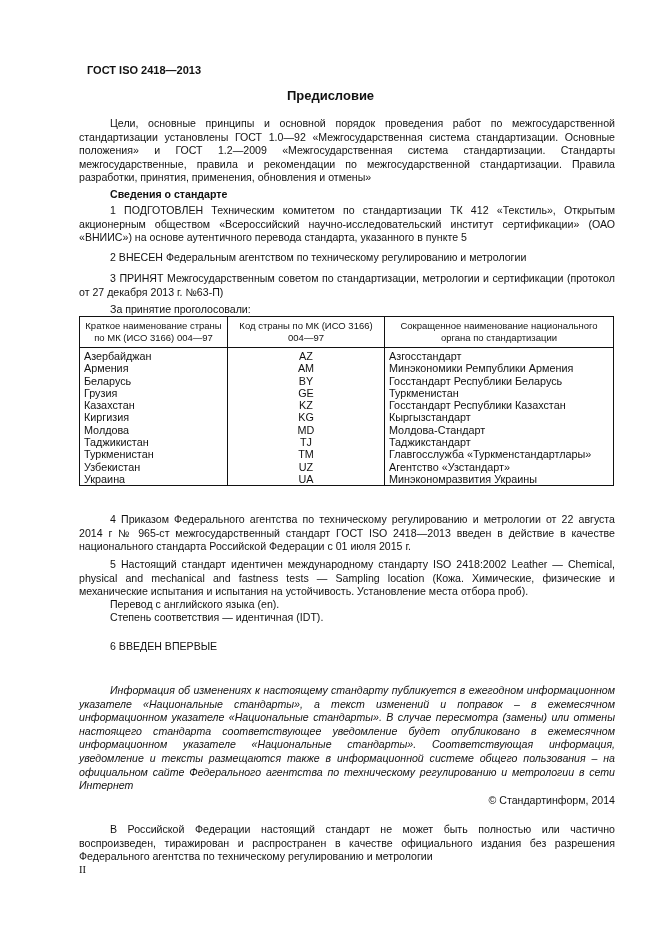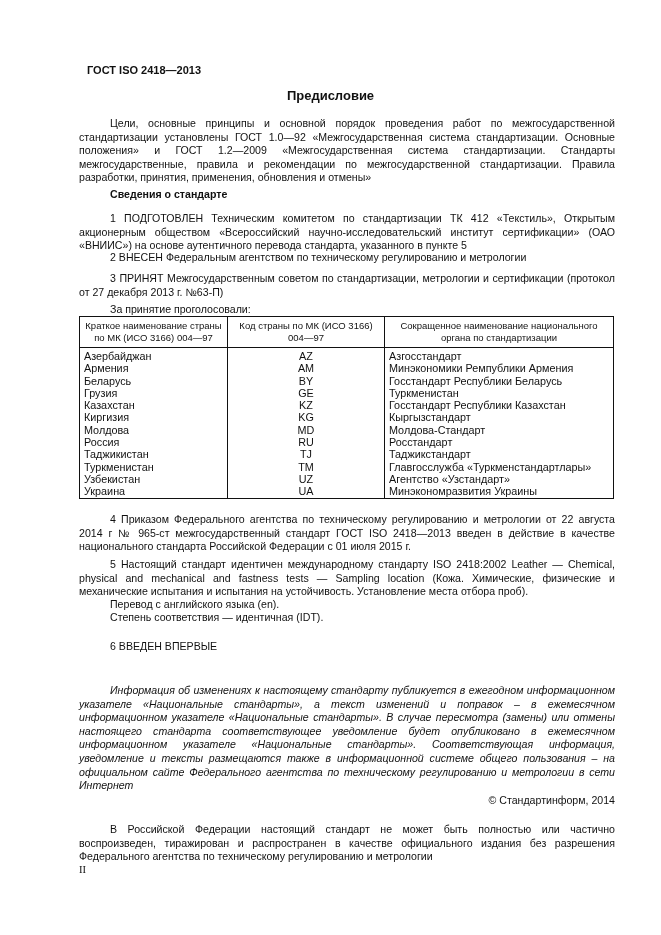--- a/index.html
+++ b/index.html
@@ -31,21 +31,21 @@
 <body>
 
 <div class="page">
   <div class="hdr">ГОСТ ISO 2418—2013</div>
   <div class="title">Предисловие</div>
 
   <p class="para ind1" style="top:117px;">Цели, основные принципы и основной порядок проведения работ по межгосударственной стандартизации установлены ГОСТ 1.0—92 «Межгосударственная система стандартизации. Основные положения» и ГОСТ 1.2—2009 «Межгосударственная система стандартизации. Стандарты межгосударственные, правила и рекомендации по межгосударственной стандартизации. Правила разработки, принятия, применения, обновления и отмены»</p>
 
   <div class="sub" style="top:188px;">Сведения о стандарте</div>
 
-  <p class="para ind1" style="top:212px;">1 ПОДГОТОВЛЕН Техническим комитетом по стандартизации ТК 412 «Текстиль», Открытым акционерным обществом «Всероссийский научно-исследовательский институт сертификации» (ОАО «ВНИИС») на основе аутентичного перевода стандарта, указанного в пункте 5</p>
+  <p class="para ind1" style="top:204px;">1 ПОДГОТОВЛЕН Техническим комитетом по стандартизации ТК 412 «Текстиль», Открытым акционерным обществом «Всероссийский научно-исследовательский институт сертификации» (ОАО «ВНИИС») на основе аутентичного перевода стандарта, указанного в пункте 5</p>
   <p class="para ind1" style="top:251px;">2 ВНЕСЕН Федеральным агентством по техническому регулированию и метрологии</p>
   <p class="para ind1" style="top:272px;">3 ПРИНЯТ Межгосударственным советом по стандартизации, метрологии и сертификации (протокол от 27 декабря 2013 г. №63-П)</p>
 
   <div class="plain" style="top:303px;">За принятие проголосовали:</div>
 
   <table class="tbl">
     <colgroup>
         <col style="width:148px">
         <col style="width:157px">
         <col>
@@ -87,25 +87,20 @@
         <td>Киргизия</td>
         <td class="c">KG</td>
         <td>Кыргызстандарт</td>
       </tr>
       <tr>
         <td>Молдова</td>
         <td class="c">MD</td>
         <td>Молдова-Стандарт</td>
       </tr>
       <tr>
-        <td>Россия</td>
-        <td class="c">RU</td>
-        <td>Росстандарт</td>
-      </tr>
-      <tr>
         <td>Таджикистан</td>
         <td class="c">TJ</td>
         <td>Таджикстандарт</td>
       </tr>
       <tr>
         <td>Туркменистан</td>
         <td class="c">TM</td>
         <td>Главгосслужба «Туркменстандартлары»</td>
       </tr>
       <tr>

